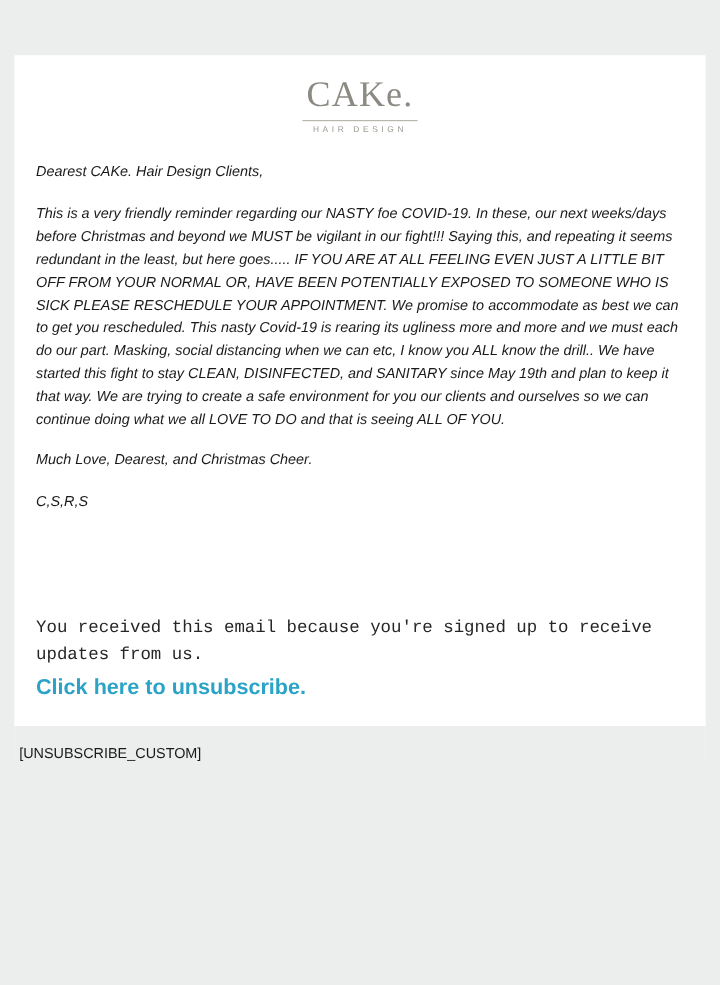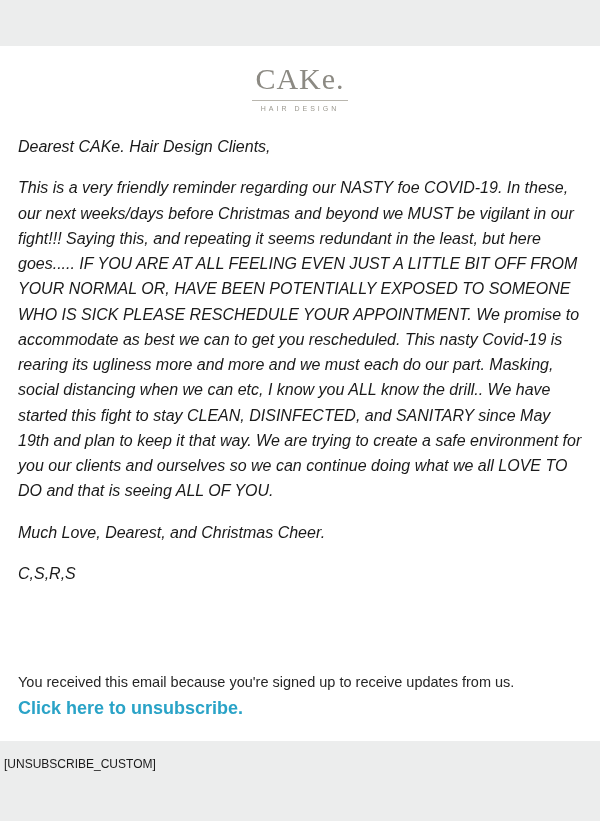--- a/index.html
+++ b/index.html
@@ -19,21 +19,21 @@
     position: relative;
     background: #eceded;
     box-sizing: border-box;
   }
   .top-strip {
     height: 46px;
     background: #eceded;
   }
   .email-card {
     background: #ffffff;
-    margin: 0 0;
+    margin: 0 12px;
     padding: 0;
     box-sizing: border-box;
   }
   .logo-block {
     text-align: center;
     padding: 18px 0 14px 0;
   }
   .logo-word {
     font-family: "Liberation Serif", serif;
     font-size: 30px;
@@ -52,36 +52,37 @@
     font-size: 7px;
     letter-spacing: 3px;
     color: #9b988f;
   }
   .body-text {
     padding: 8px 18px 0 18px;
   }
   .body-text p {
     margin: 0 0 16px 0;
     font-style: italic;
-    font-size: 16px;
+    font-size: 12px;
     line-height: 1.58;
     color: #1a1a1a;
     font-family: "Liberation Sans", sans-serif;
   }
   .spacer {
     height: 70px;
   }
   .footer {
     padding: 0 18px 0 18px;
   }
   .footer-line {
     font-size: 14.5px;
     color: #262626;
     line-height: 1.5;
     margin: 0;
+    font-family: Liberation Mono, monospace;
   }
   .footer-link {
     display: inline-block;
     margin-top: 4px;
     font-size: 18px;
     color: #2aa3c7;
     text-decoration: none;
     font-weight: bold;
   }
   .unsub-token {

